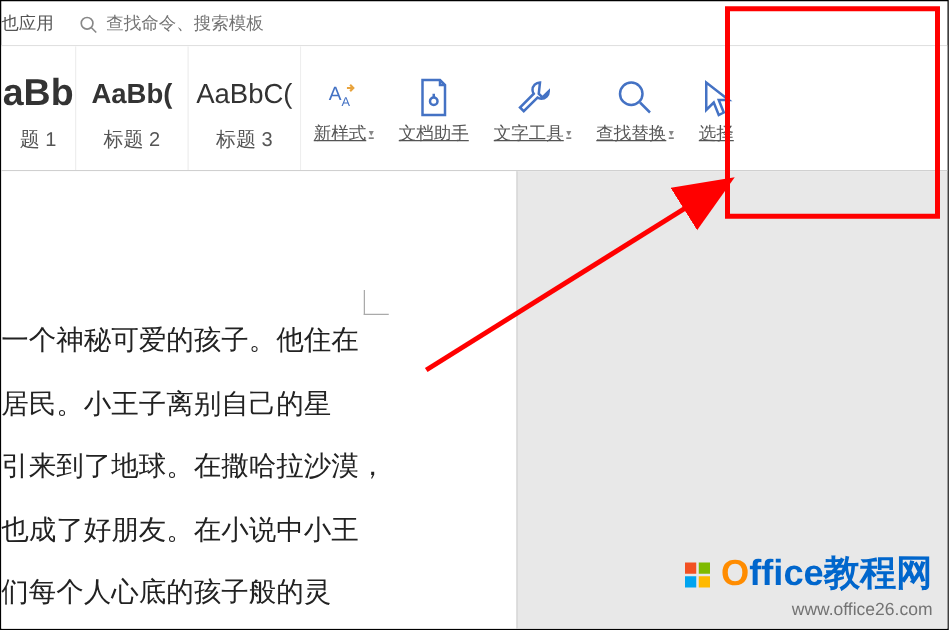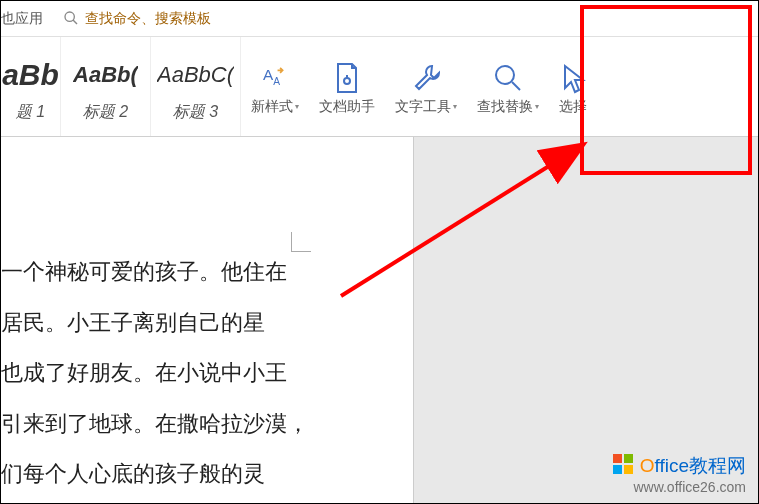--- a/index.html
+++ b/index.html
@@ -17,22 +17,22 @@
       display: flex;
       align-items: center;
       padding: 0 0;
       border-bottom: 1px solid #e0e0e0;
       font-size: 14px;
       color: #555;
     }
     .top-bar .app-label { margin-right: 20px; }
     .search-box {
       display: flex;
-      align-items: flex-start;
-      color: #a16207;
+      align-items: flex-end;
+      color: #737373;
     }
     .search-box svg { margin-right: 6px; }
     .ribbon {
       height: 100px;
       display: flex;
       align-items: stretch;
       border-bottom: 1px solid #d0d0d0;
       background: #fff;
     }
     .style-gallery {
@@ -40,21 +40,20 @@
       align-items: stretch;
       overflow: hidden;
     }
     .style-item {
       width: 90px;
       display: flex;
       flex-direction: column;
       align-items: center;
       justify-content: center;
       border-right: 1px solid #eee;
-      font-style: italic;
     }
     .style-preview {
       font-family: Arial, sans-serif;
       color: #333;
       height: 50px;
       display: flex;
       align-items: center;
       justify-content: center;
       overflow: hidden;
       white-space: nowrap;
@@ -78,20 +77,21 @@
     .ribbon-btn .icon-slot {
       height: 40px;
       display: flex;
       align-items: center;
       justify-content: center;
     }
     .ribbon-btn .btn-label {
       display: flex;
       align-items: center;
       gap: 2px;
+      text-decoration: underline;
     }
     .caret {
       font-size: 8px;
       color: #888;
     }
     .highlight-box {
       position: absolute;
       border: 4px solid #ff0000;
       pointer-events: none;
     }
@@ -137,22 +137,22 @@
       pointer-events: none;
     }
     .watermark {
       position: absolute;
       right: 12px;
       bottom: 8px;
       text-align: right;
       font-family: Arial, sans-serif;
     }
     .wm-title {
-      font-size: 19px;
-      font-weight: 400;
+      font-size: 29px;
+      font-weight: 700;
     }
     .wm-title .o1 { color: #ff8c00; }
     .wm-title .rest { color: #0066cc; }
     .wm-url {
       font-size: 14px;
       color: #737373;
     }
   </style>
 </head>
 <body>
@@ -247,22 +247,22 @@
         <span>选择</span>
       </div>
   </div>
 </div>
 
 <div class="doc-area">
   <div class="page">
     <div class="page-corner"></div>
     <div class="doc-text">一个神秘可爱的孩子。他住在</div>
     <div class="doc-text">居民。小王子离别自己的星</div>
+    <div class="doc-text">引来到了地球。在撒哈拉沙漠，</div>
     <div class="doc-text">也成了好朋友。在小说中小王</div>
-    <div class="doc-text">引来到了地球。在撒哈拉沙漠，</div>
     <div class="doc-text">们每个人心底的孩子般的灵</div>
   </div>
   <div class="gray-area"></div>
 </div>
 
 <div class="highlight-box" style="top:4px; left:579px; width:172px; height:170px;"></div>
 
 <svg class="arrow-svg" width="280" height="170">
   <defs>
     <marker id="ah" markerWidth="12" markerHeight="12" refX="10" refY="5" orient="auto">

